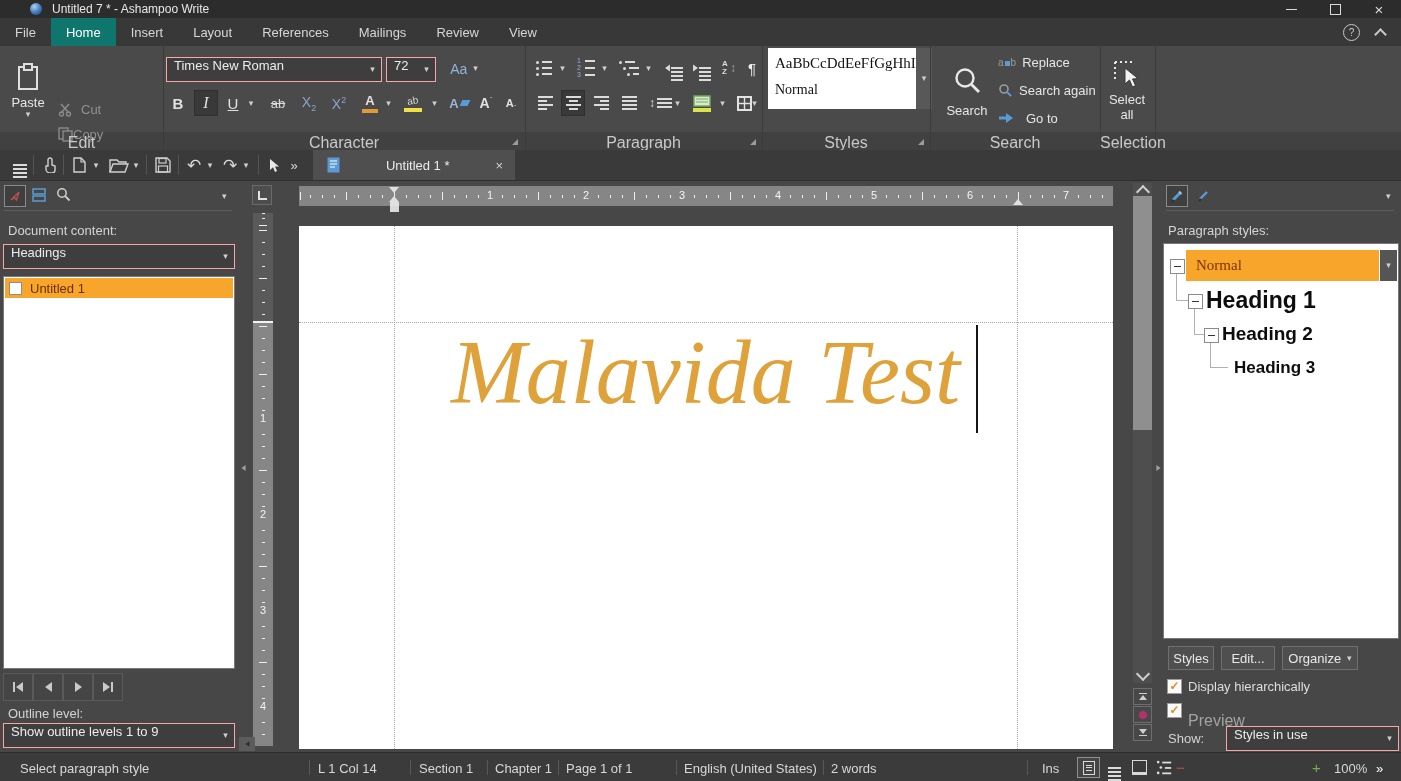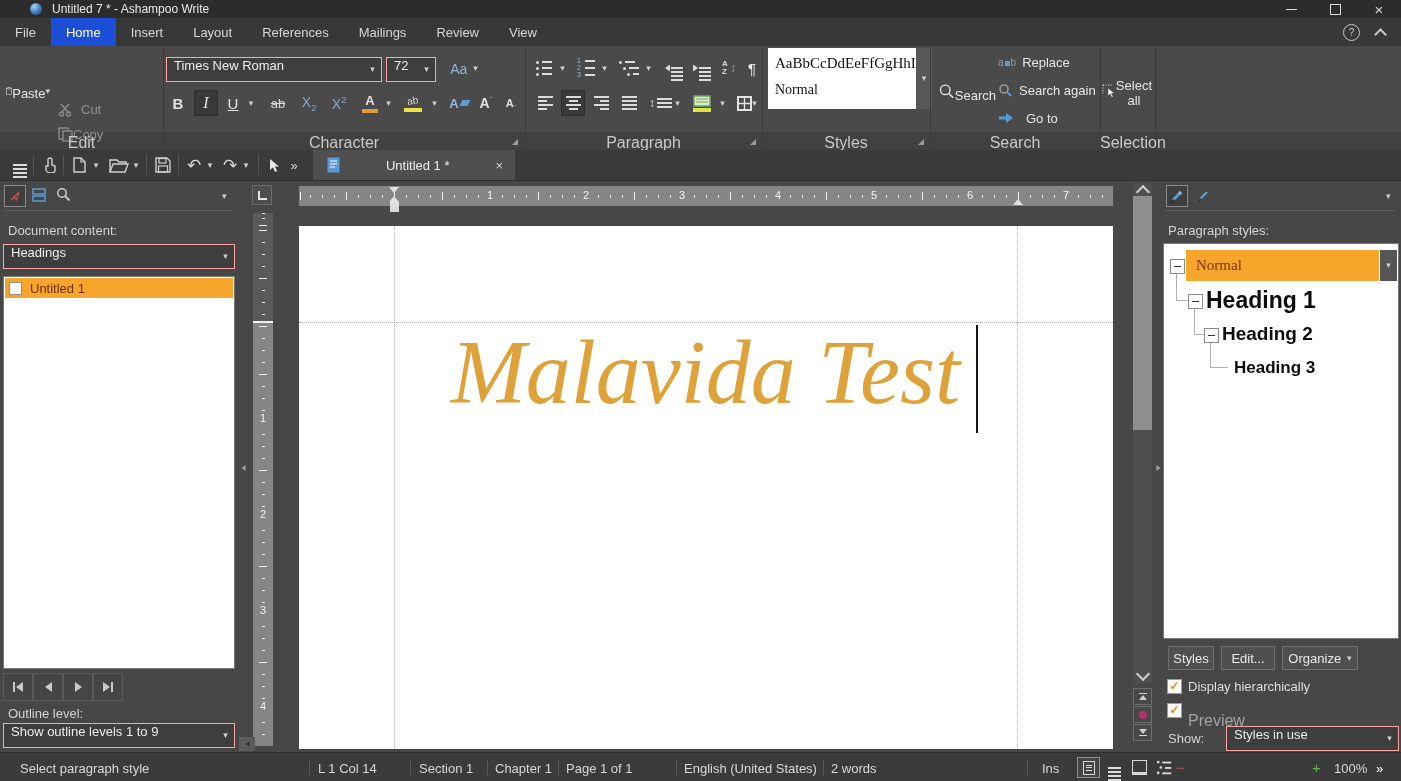--- a/index.html
+++ b/index.html
@@ -16,39 +16,39 @@
   .win-btns{margin-left:auto;display:flex;height:100%}
   .win-btn{width:44px;display:flex;align-items:center;justify-content:center}
   .g-min{width:11px;height:1px;background:#dcdcdc}
   .g-max{width:9px;height:9px;border:1px solid #dcdcdc}
   .g-close{font-size:15px;line-height:1;color:#dcdcdc}
 
   
   .menubar{position:absolute;left:0;top:18px;width:100%;height:28px;background:#383838;
            display:flex;align-items:stretch;color:#d6d6d6}
   .menu-tab{display:flex;align-items:center;padding:0 15px;cursor:default}
-  .menu-tab.active{background:#1d4ed8;color:#fff}
+  .menu-tab.active{background:#0f766e;color:#fff}
   .menu-right{margin-left:auto;display:flex;align-items:center;gap:16px;padding-right:16px}
   .help-circle{width:15px;height:15px;border:1px solid #c9c9c9;border-radius:50%;
                display:flex;align-items:center;justify-content:center;font-size:10px;color:#c9c9c9}
   .chev-up{width:7px;height:7px;border-left:2px solid #c9c9c9;border-top:2px solid #c9c9c9;
            transform:rotate(45deg);margin-top:4px}
 
   
   .ribbon{position:absolute;left:0;top:46px;width:100%;height:104px;background:#4a4a4a;
           border-bottom:1px solid #303030}
   .glabel-band{position:absolute;left:0;top:86px;width:100%;height:18px;background:#414141}
   .glabel{position:absolute;top:88px;font-size:16px;color:#c9c9c9;text-align:center}
   .gsep{position:absolute;top:0;width:1px;height:104px;background:#3b3b3b}
   .launcher{position:absolute;top:93px;width:0;height:0;
             border-bottom:6px solid #9c9c9c;border-left:6px solid transparent}
   .rtext{font-size:13px;color:#e6e6e6;white-space:nowrap}
   .dim{color:#919191}
   .dd{color:#cfcfcf;font-size:9px;line-height:1}
-  .bigbtn{position:absolute;display:flex;flex-direction:row;align-items:center;
+  .bigbtn{position:absolute;display:flex;flex-direction:column;align-items:center;
           justify-content:center;color:#e6e6e6;font-size:13px;text-align:center}
   .sbtn{position:absolute;display:flex;align-items:center;justify-content:center}
   .sbtn.on{background:#393939;box-shadow:inset 0 0 0 1px #2f2f2f}
   .combo{position:absolute;background:#3e3e3e;border:1px solid #fca5a5;display:flex;
          font-size:13px;color:#ececec}
   .combo .ct{flex:1;padding-left:7px;white-space:nowrap;overflow:hidden}
   .combo .cd{width:17px;align-self:stretch;display:flex;align-items:center;justify-content:center}
 
   
   .bars4{width:14px;height:2px;background:#dcdcdc;box-shadow:0 4px #dcdcdc,0 8px #dcdcdc,0 12px #dcdcdc}

